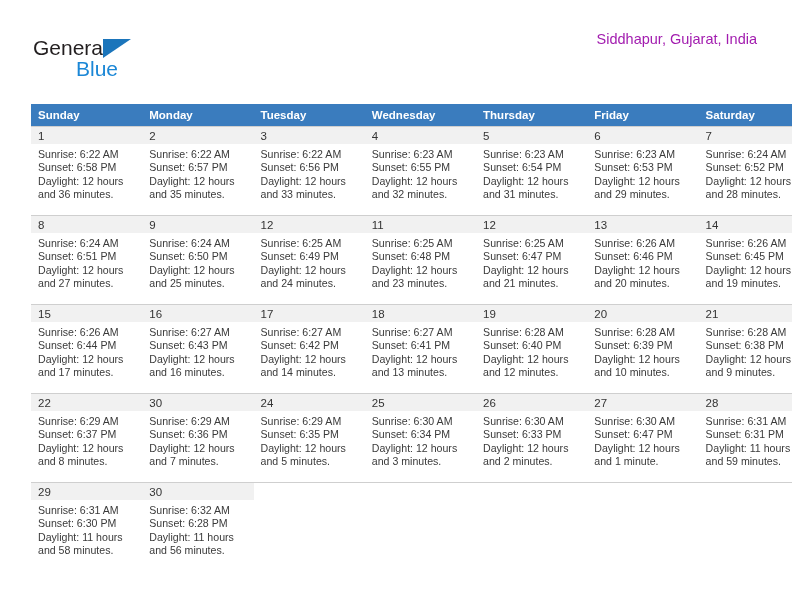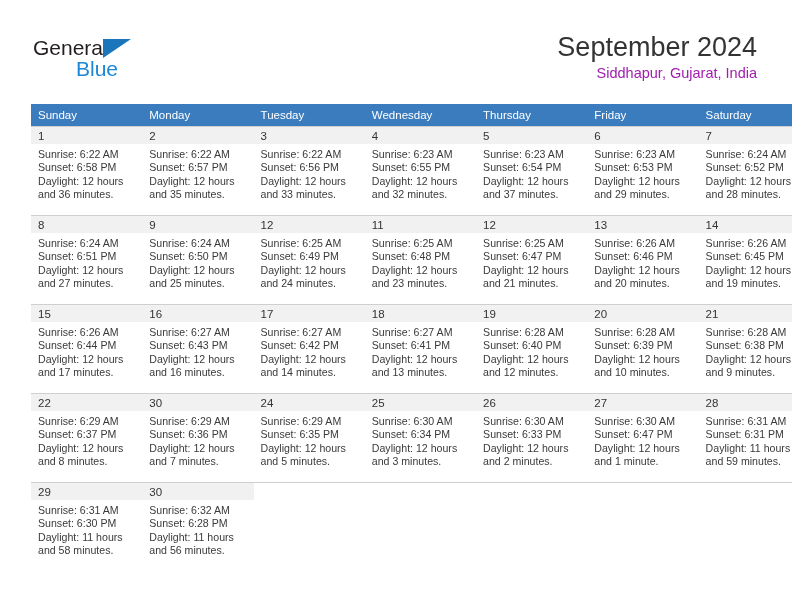--- a/index.html
+++ b/index.html
@@ -95,21 +95,21 @@
   }
   table.cal {
     border-collapse: collapse;
     table-layout: fixed;
     width: 730px;
   }
   table.cal th {
     background: #3a7cbe;
     color: #ffffff;
     font-size: 11.5px;
-    font-weight: normal;
+    font-weight: bold;
     text-align: left;
     padding: 5px 0 5px 7px;
     height: 12px;
     vertical-align: middle;
     width: 104.28px;
   }
   table.cal td {
     vertical-align: top;
     padding: 0;
     width: 104.28px;
@@ -158,21 +158,20 @@
 
   <div class="masthead">
 
     <div class="logo">
       <span class="logo-general">General</span>
       <span class="logo-tri"></span>
       <span class="logo-blue">Blue</span>
     </div>
 
     <div class="title-block">
-      <div class="cal-title">September 2024</div>
       <div class="cal-subtitle">Siddhapur, Gujarat, India</div>
     </div>
 
   </div>
 
   <div class="calendar">
     <table class="cal">
       <thead>
         <tr>
           <th>Sunday</th>
@@ -230,21 +229,21 @@
                 </div>
               </div>
             </td>
             <td>
               <div class="cell-inner filled">
                 <div class="daynum-band">5</div>
                 <div class="cell-body">
                   <div>Sunrise: 6:23 AM</div>
                   <div>Sunset: 6:54 PM</div>
                   <div>Daylight: 12 hours</div>
-                  <div>and 37 minutes.</div>
+                  <div>and 31 minutes.</div>
                 </div>
               </div>
             </td>
             <td>
               <div class="cell-inner filled">
                 <div class="daynum-band">6</div>
                 <div class="cell-body">
                   <div>Sunrise: 6:23 AM</div>
                   <div>Sunset: 6:53 PM</div>
                   <div>Daylight: 12 hours</div>

